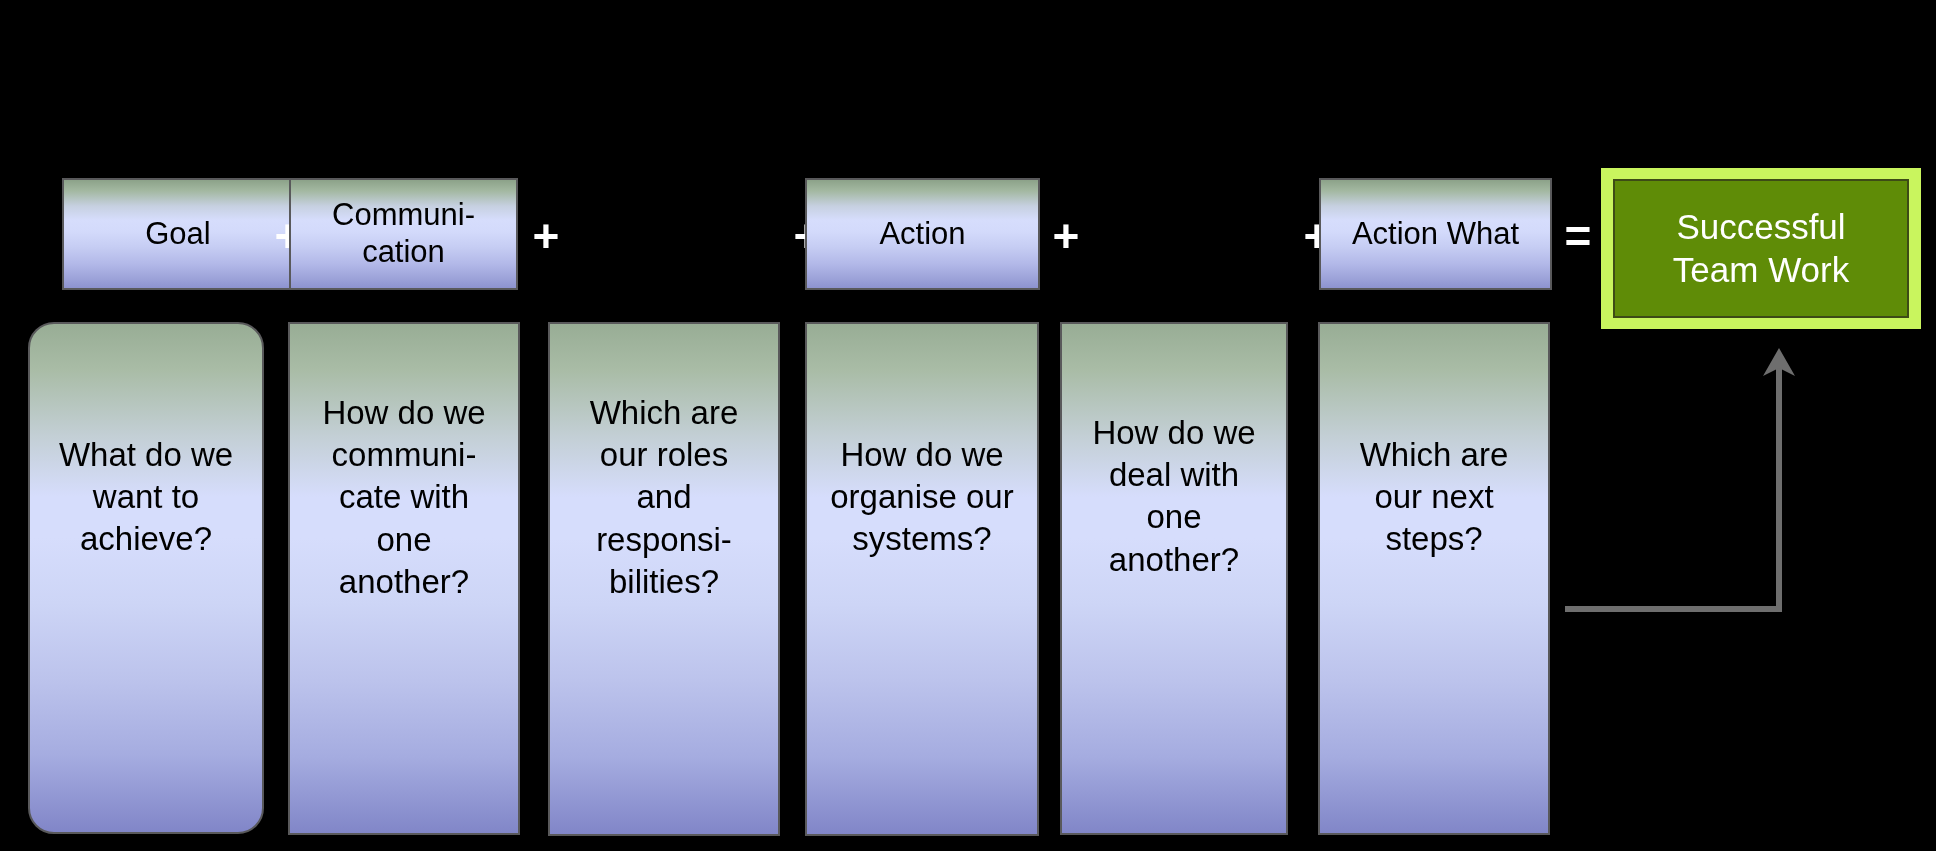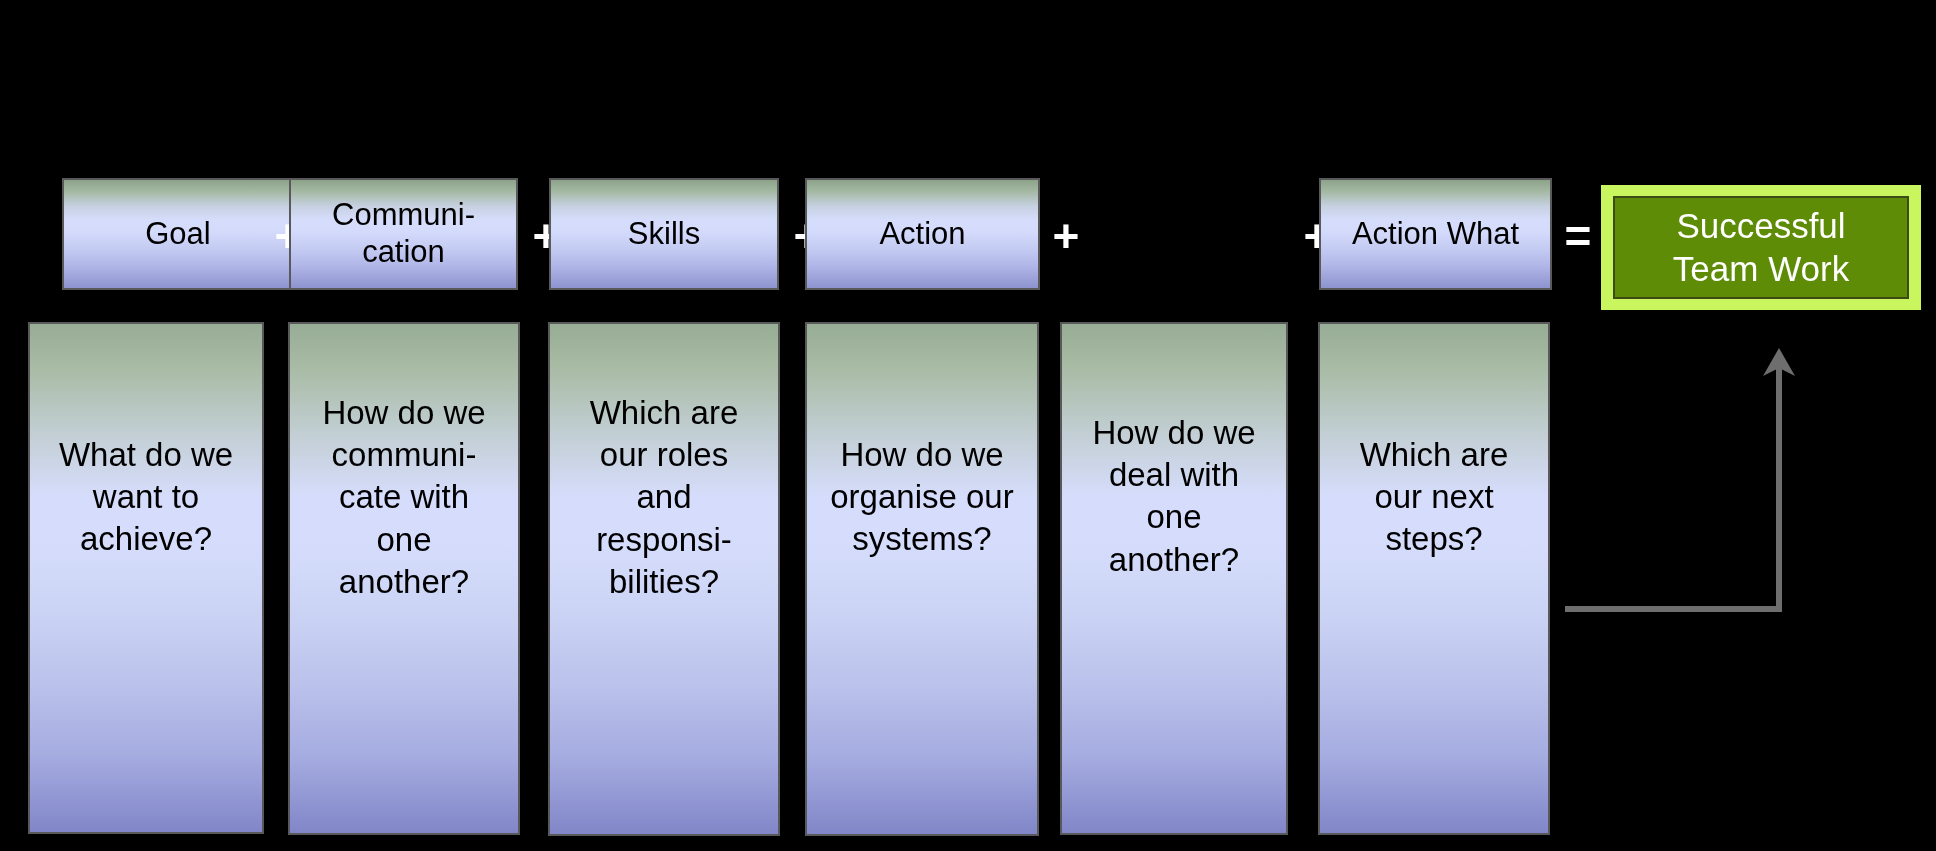--- a/index.html
+++ b/index.html
@@ -143,49 +143,46 @@
 
   <div class="op" style="left:262px; top:205px; width:52px; height:62px;">+</div>
 
   <div class="grad-box header-box" style="left:289px; top:178px; width:229px; height:112px;">
     <span style="white-space:pre-line;">Communi-
 cation</span>
   </div>
 
   <div class="op" style="left:520px; top:205px; width:52px; height:62px;">+</div>
 
-  <div class="grad-box header-box" style="left:549px; top:178px; width:230px; height:112px;">
-    <span>Skills</span>
-  </div>
 
   <div class="op" style="left:781px; top:205px; width:52px; height:62px;">+</div>
 
   <div class="grad-box header-box" style="left:805px; top:178px; width:235px; height:112px;">
     <span>Action</span>
   </div>
 
   <div class="op" style="left:1040px; top:205px; width:52px; height:62px;">+</div>
 
 
   <div class="op" style="left:1291px; top:205px; width:52px; height:62px;">+</div>
 
   <div class="grad-box header-box" style="left:1319px; top:178px; width:233px; height:112px;">
     <span>Action What</span>
   </div>
 
   <div class="op" style="left:1552px; top:205px; width:52px; height:62px;">=</div>
 
-  <div id="result-outer" style="left:1601px; top:185px; width:320px; height:125px; padding:11px 12px;">
+  <div id="result-outer" style="left:1601px; top:168px; width:320px; height:161px; padding:11px 12px;">
     <div id="result-inner">
       <span>Successful
 Team Work</span>
     </div>
   </div>
 
-  <div class="grad-box col-box" style="left:28px; top:322px; width:236px; height:512px;">
+  <div class="grad-box col-box" style="left:28px; top:322px; width:236px; height:512px;border-radius:26px;">
     <div class="col-text" style="margin-top:110px;">What do we
 want to
 achieve?</div>
   </div>
 
   <div class="grad-box col-box" style="left:288px; top:322px; width:232px; height:513px;">
     <div class="col-text" style="margin-top:68px;">How do we
 communi-
 cate with
 one

